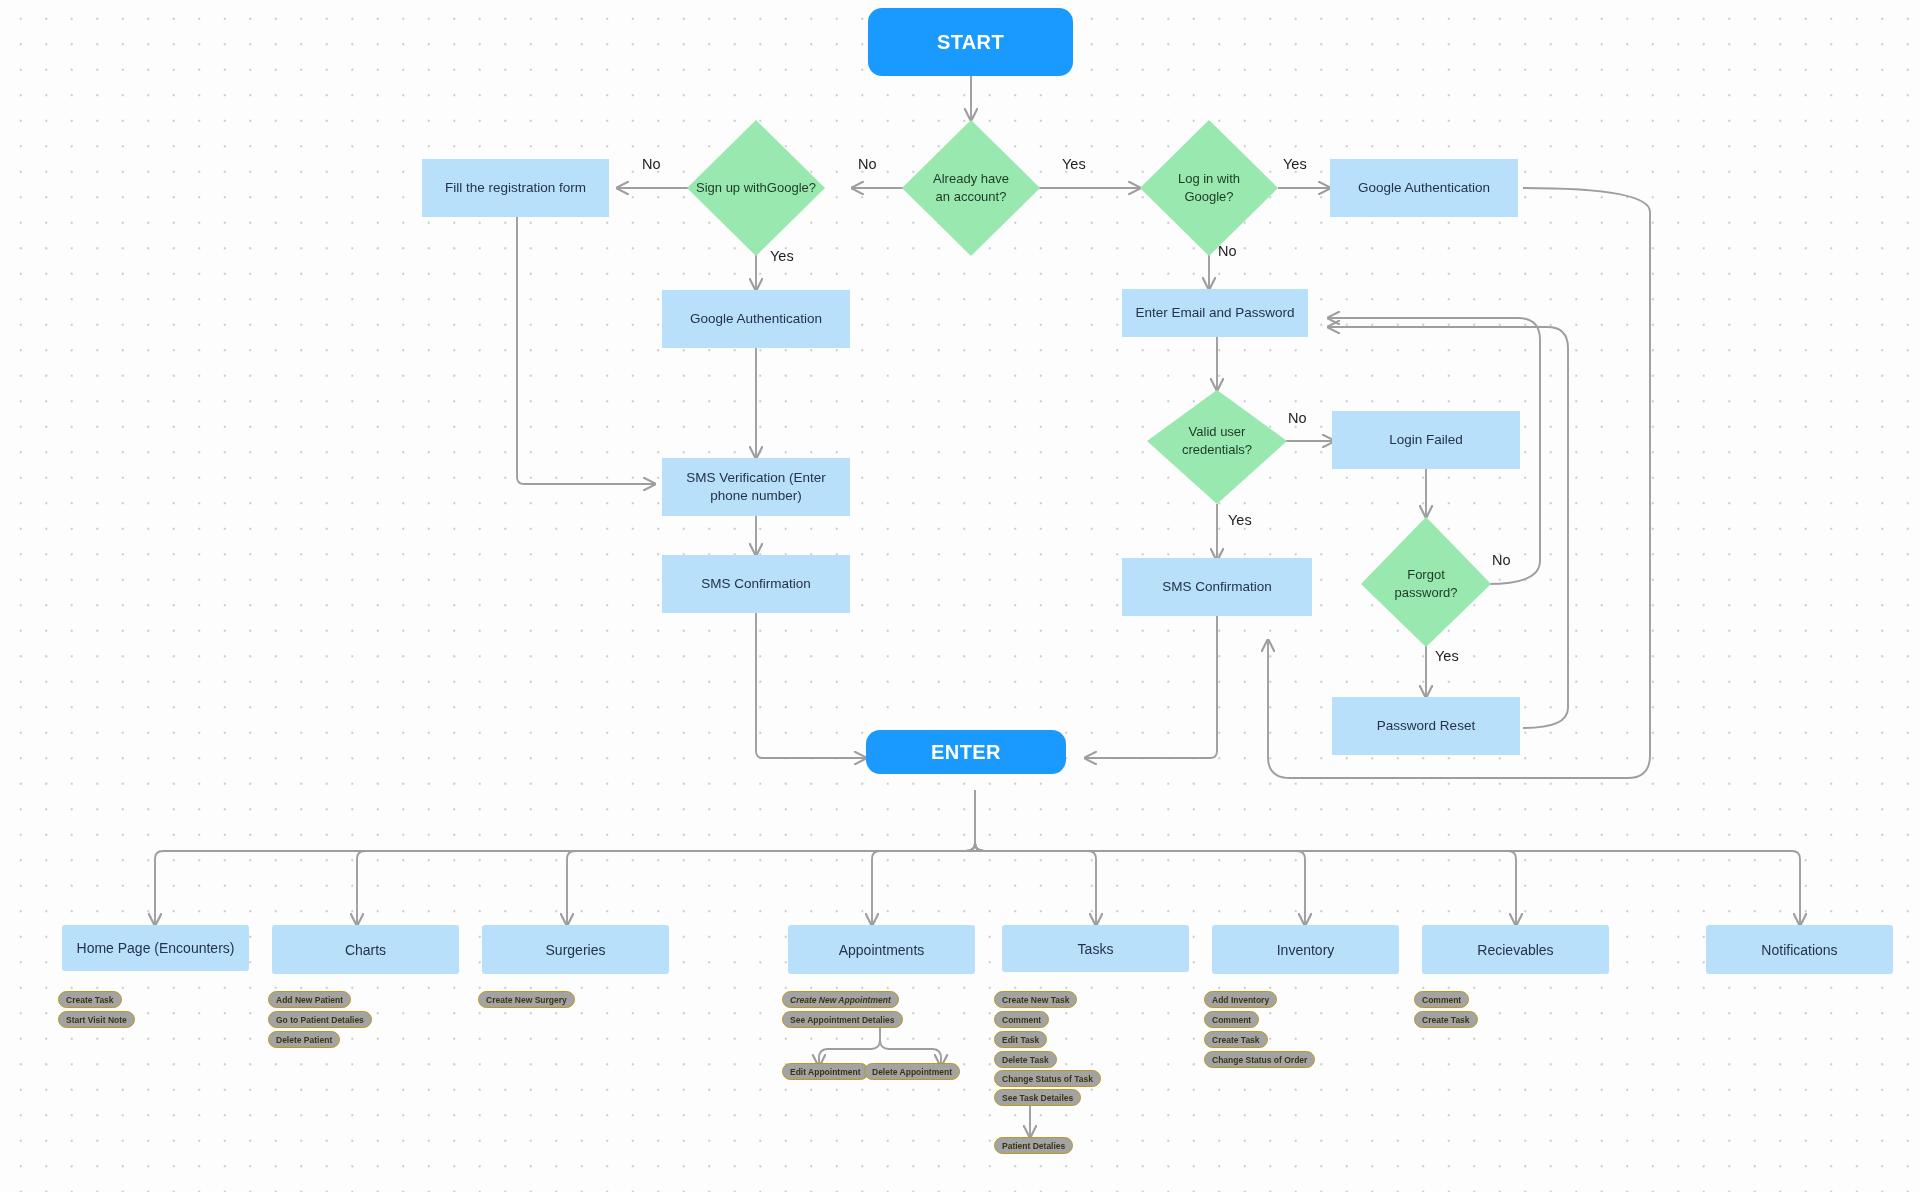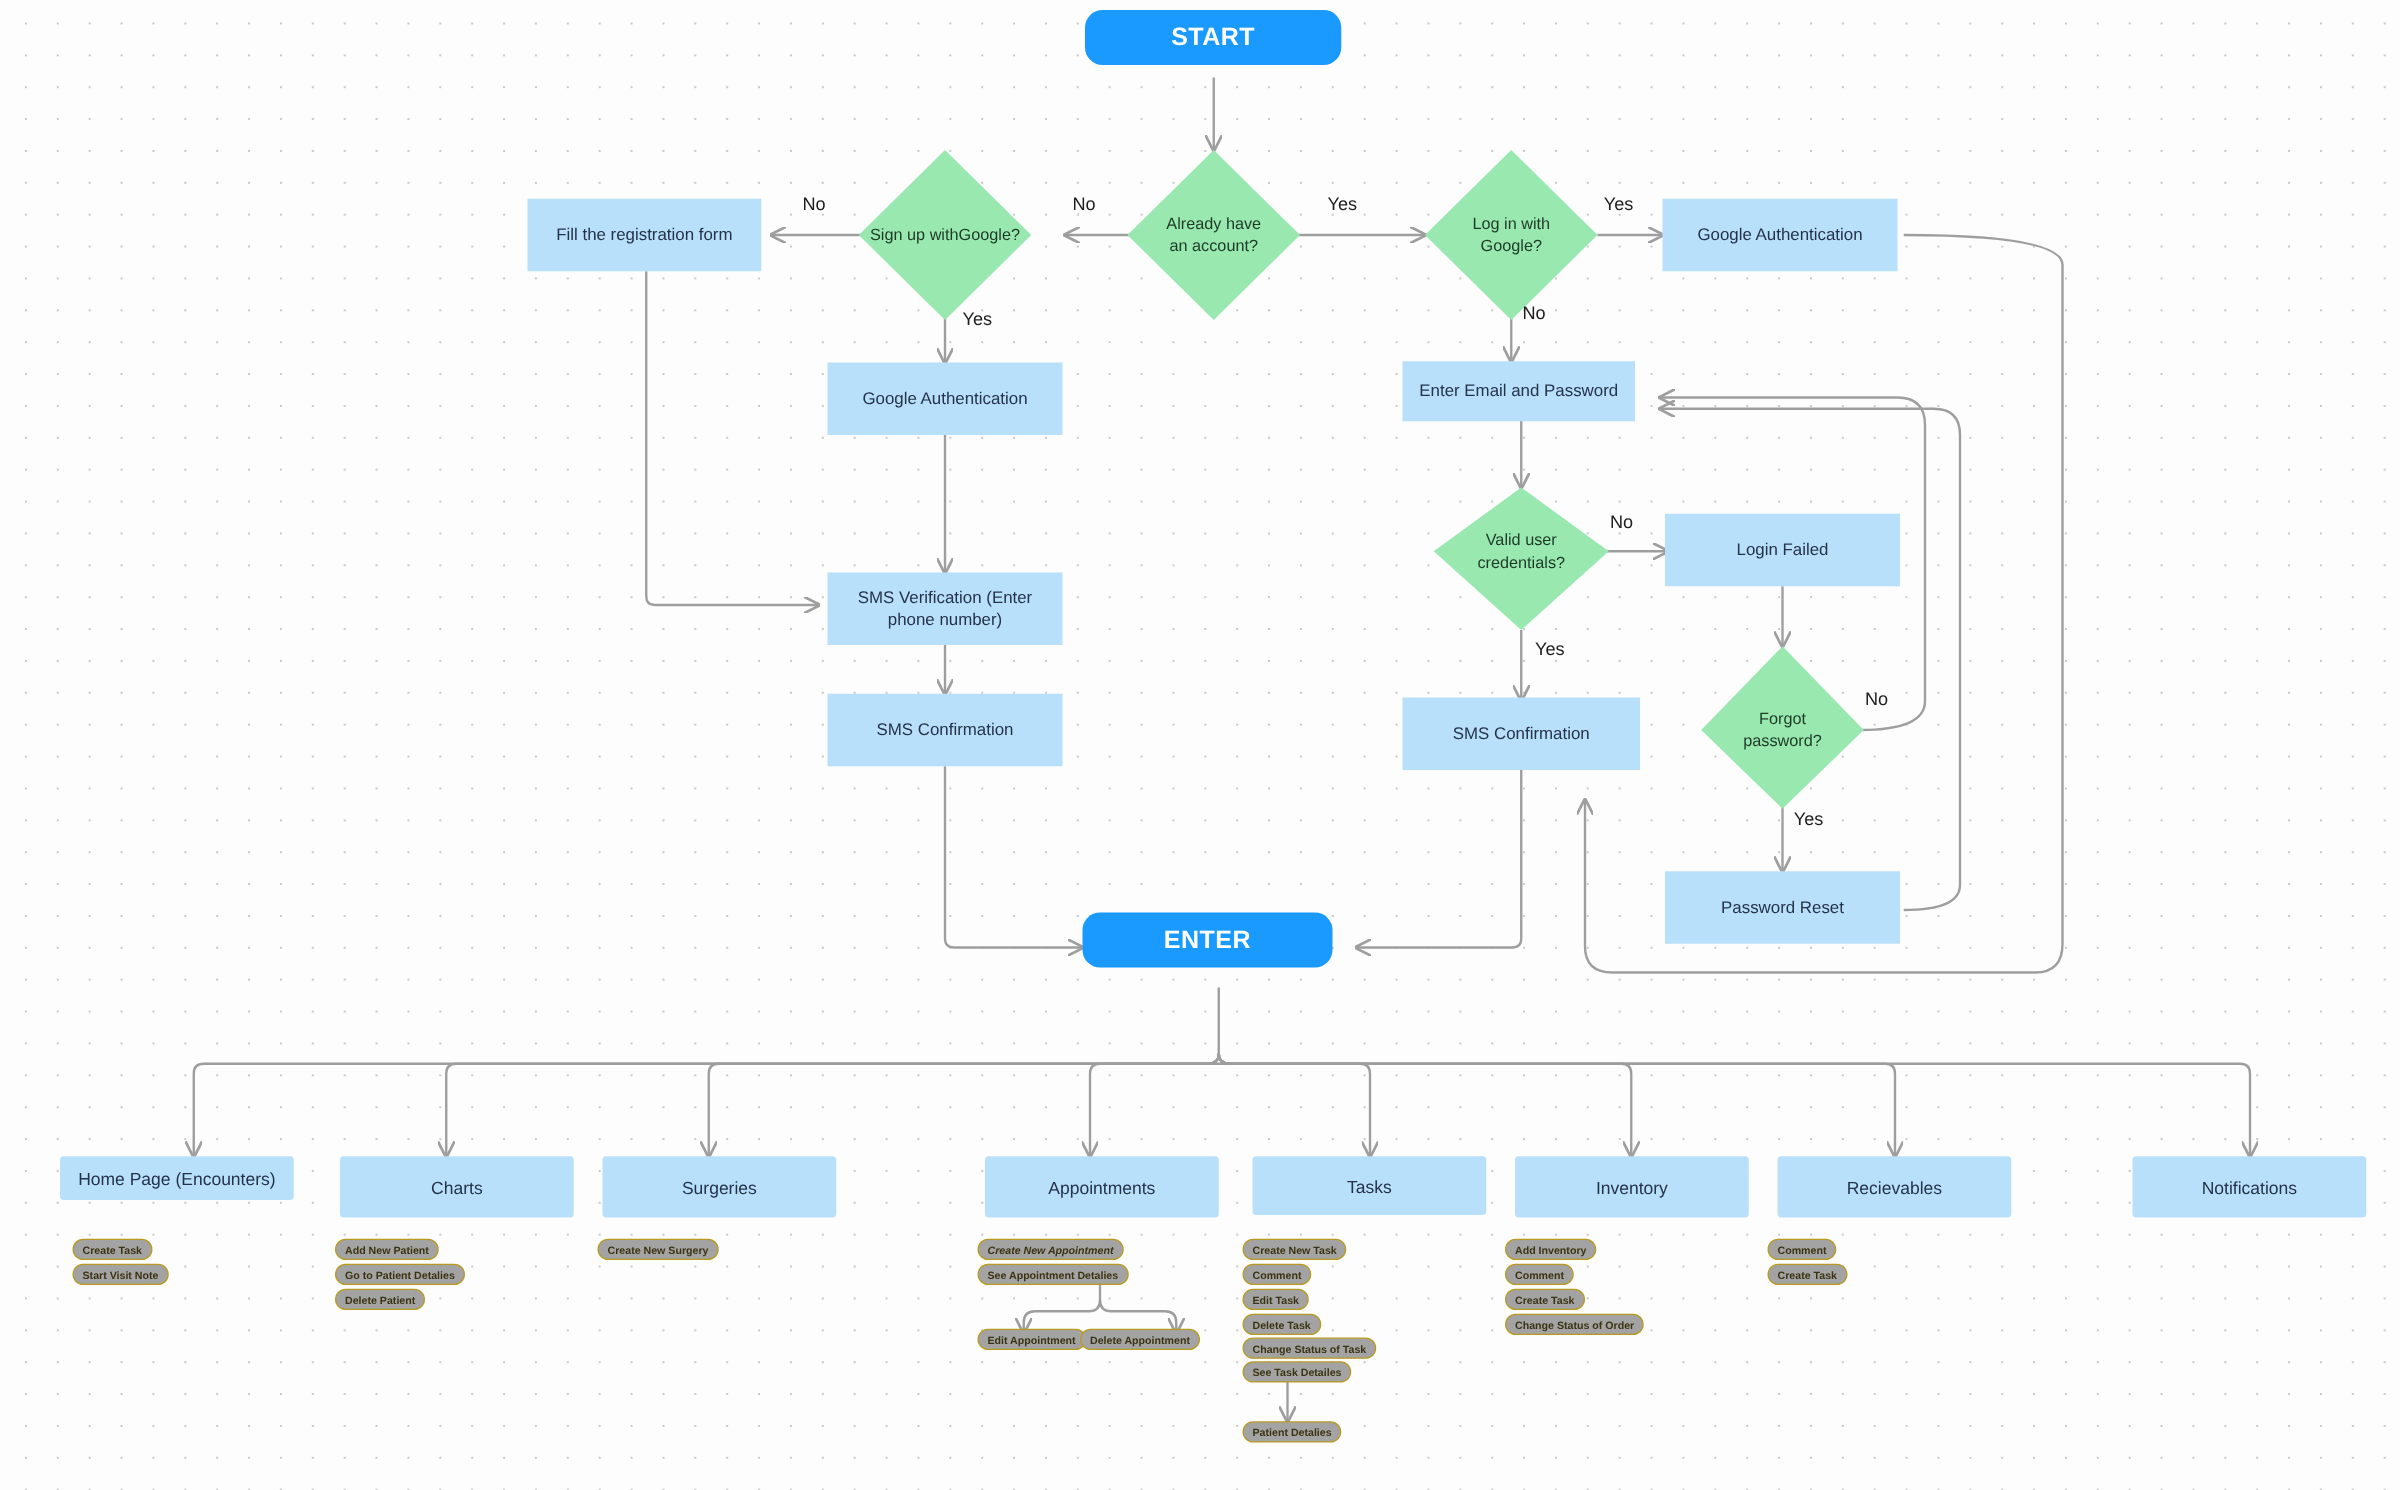--- a/index.html
+++ b/index.html
@@ -120,21 +120,21 @@
 <svg id="diamonds" style="position:absolute;left:0;top:0;width:1920px;height:1192px;pointer-events:none;" viewBox="0 0 1920 1192" xmlns="http://www.w3.org/2000/svg">
   <g fill="#98e8b0">
     <polygon points="971,120 1040,188 971,256 902,188"></polygon>
     <polygon points="756,120 825,188 756,256 687,188"></polygon>
     <polygon points="1209,120 1278,188 1209,256 1140,188"></polygon>
     <polygon points="1217,390 1287,441 1217,504 1147,441"></polygon>
     <polygon points="1426,517 1491,584 1426,647 1361,584"></polygon>
   </g>
 </svg>
 
-<div class="node terminator" style="left:868px;top:8px;width:205px;height:44px;">
+<div class="node terminator" style="left:868px;top:8px;width:205px;height:68px;">
   <span>START</span>
 </div>
 
 <div class="node terminator" style="left:866px;top:730px;width:200px;height:44px;">
   <span>ENTER</span>
 </div>
 
 <div class="node decision" style="left:901px;top:160px;width:140px;height:56px;flex-direction:column;">
   <span>Already have</span>
   <span>an account?</span>
@@ -200,21 +200,21 @@
 <div class="elabel" style="left:858px;top:156px;"><span>No</span></div>
 <div class="elabel" style="left:1062px;top:156px;"><span>Yes</span></div>
 <div class="elabel" style="left:1283px;top:156px;"><span>Yes</span></div>
 <div class="elabel" style="left:770px;top:248px;"><span>Yes</span></div>
 <div class="elabel" style="left:1218px;top:243px;"><span>No</span></div>
 <div class="elabel" style="left:1288px;top:410px;"><span>No</span></div>
 <div class="elabel" style="left:1228px;top:512px;"><span>Yes</span></div>
 <div class="elabel" style="left:1492px;top:552px;"><span>No</span></div>
 <div class="elabel" style="left:1435px;top:648px;"><span>Yes</span></div>
 
-<div class="node navbox" style="left:48px;top:925px;width:187px;height:35px;">
+<div class="node navbox" style="left:62px;top:925px;width:187px;height:46px;">
   <span>Home Page (Encounters)</span>
 </div>
 <div class="node navbox" style="left:272px;top:925px;width:187px;height:49px;">
   <span>Charts</span>
 </div>
 <div class="node navbox" style="left:482px;top:925px;width:187px;height:49px;">
   <span>Surgeries</span>
 </div>
 <div class="node navbox" style="left:788px;top:925px;width:187px;height:49px;">
   <span>Appointments</span>

